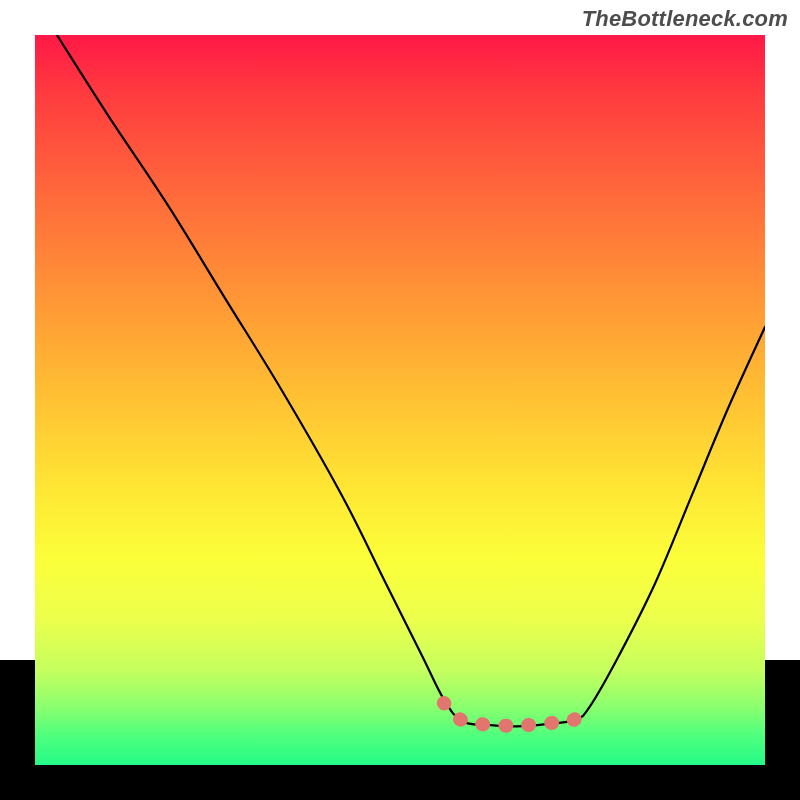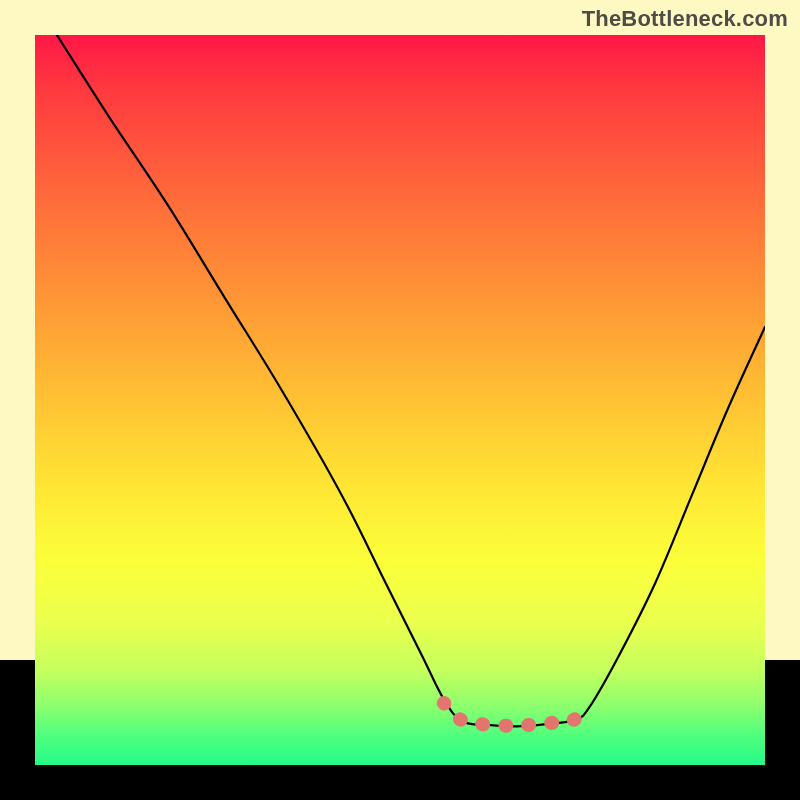--- a/index.html
+++ b/index.html
@@ -8,21 +8,22 @@
     width: 800px;
     height: 800px;
     overflow: hidden;
     background: #000;
     font-family: Arial, Helvetica, sans-serif;
   }
   .frame {
     position: relative;
     width: 800px;
     height: 660px;
-    background: #fef9c3;
+    background: #ffffff;
+    font-style: italic;
   }
   .plot-area {
     position: absolute;
     left: 35px;
     top: 35px;
     width: 730px;
     height: 730px;
     background: linear-gradient(to bottom,
       #ff1846 0%,
       #ff3b3f 8%,

